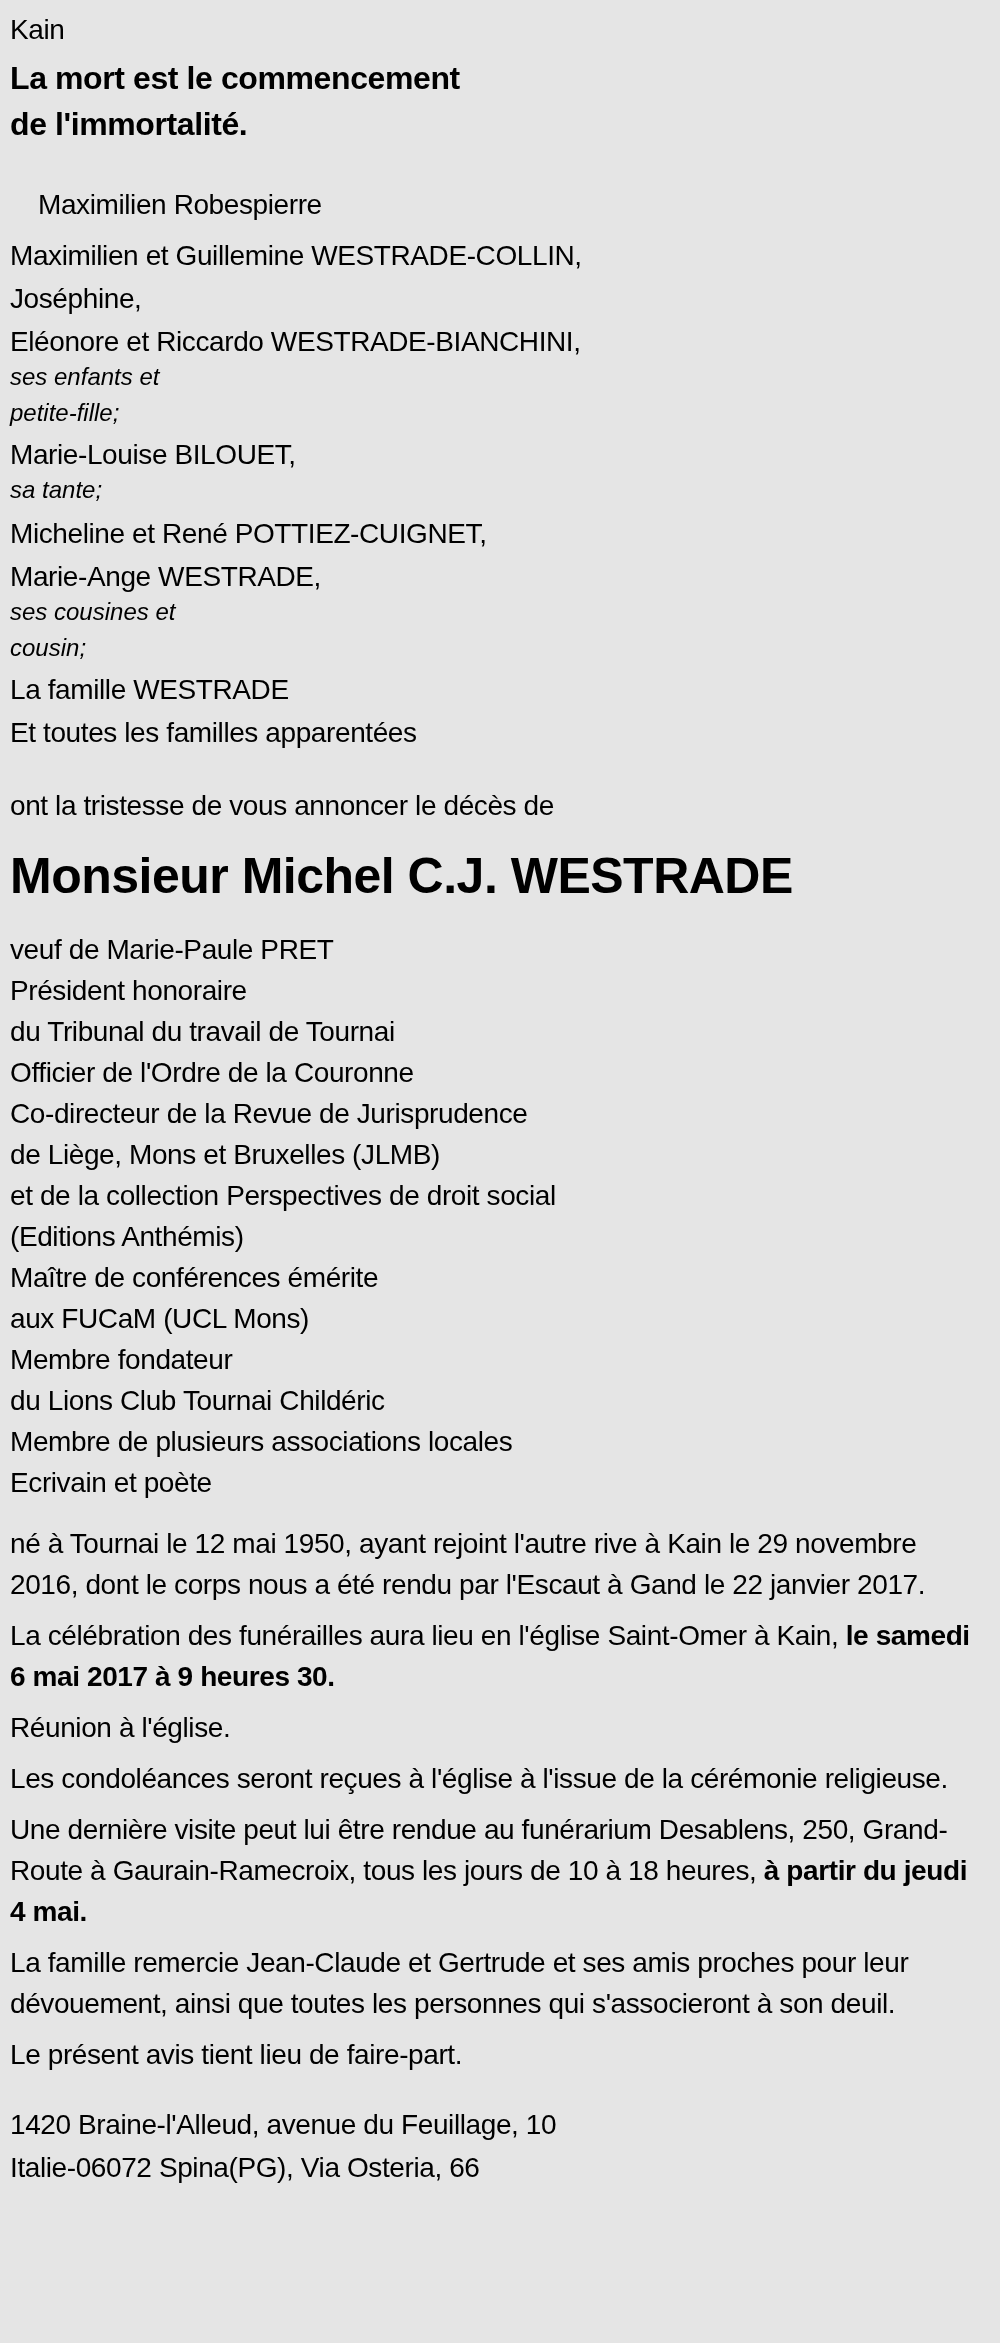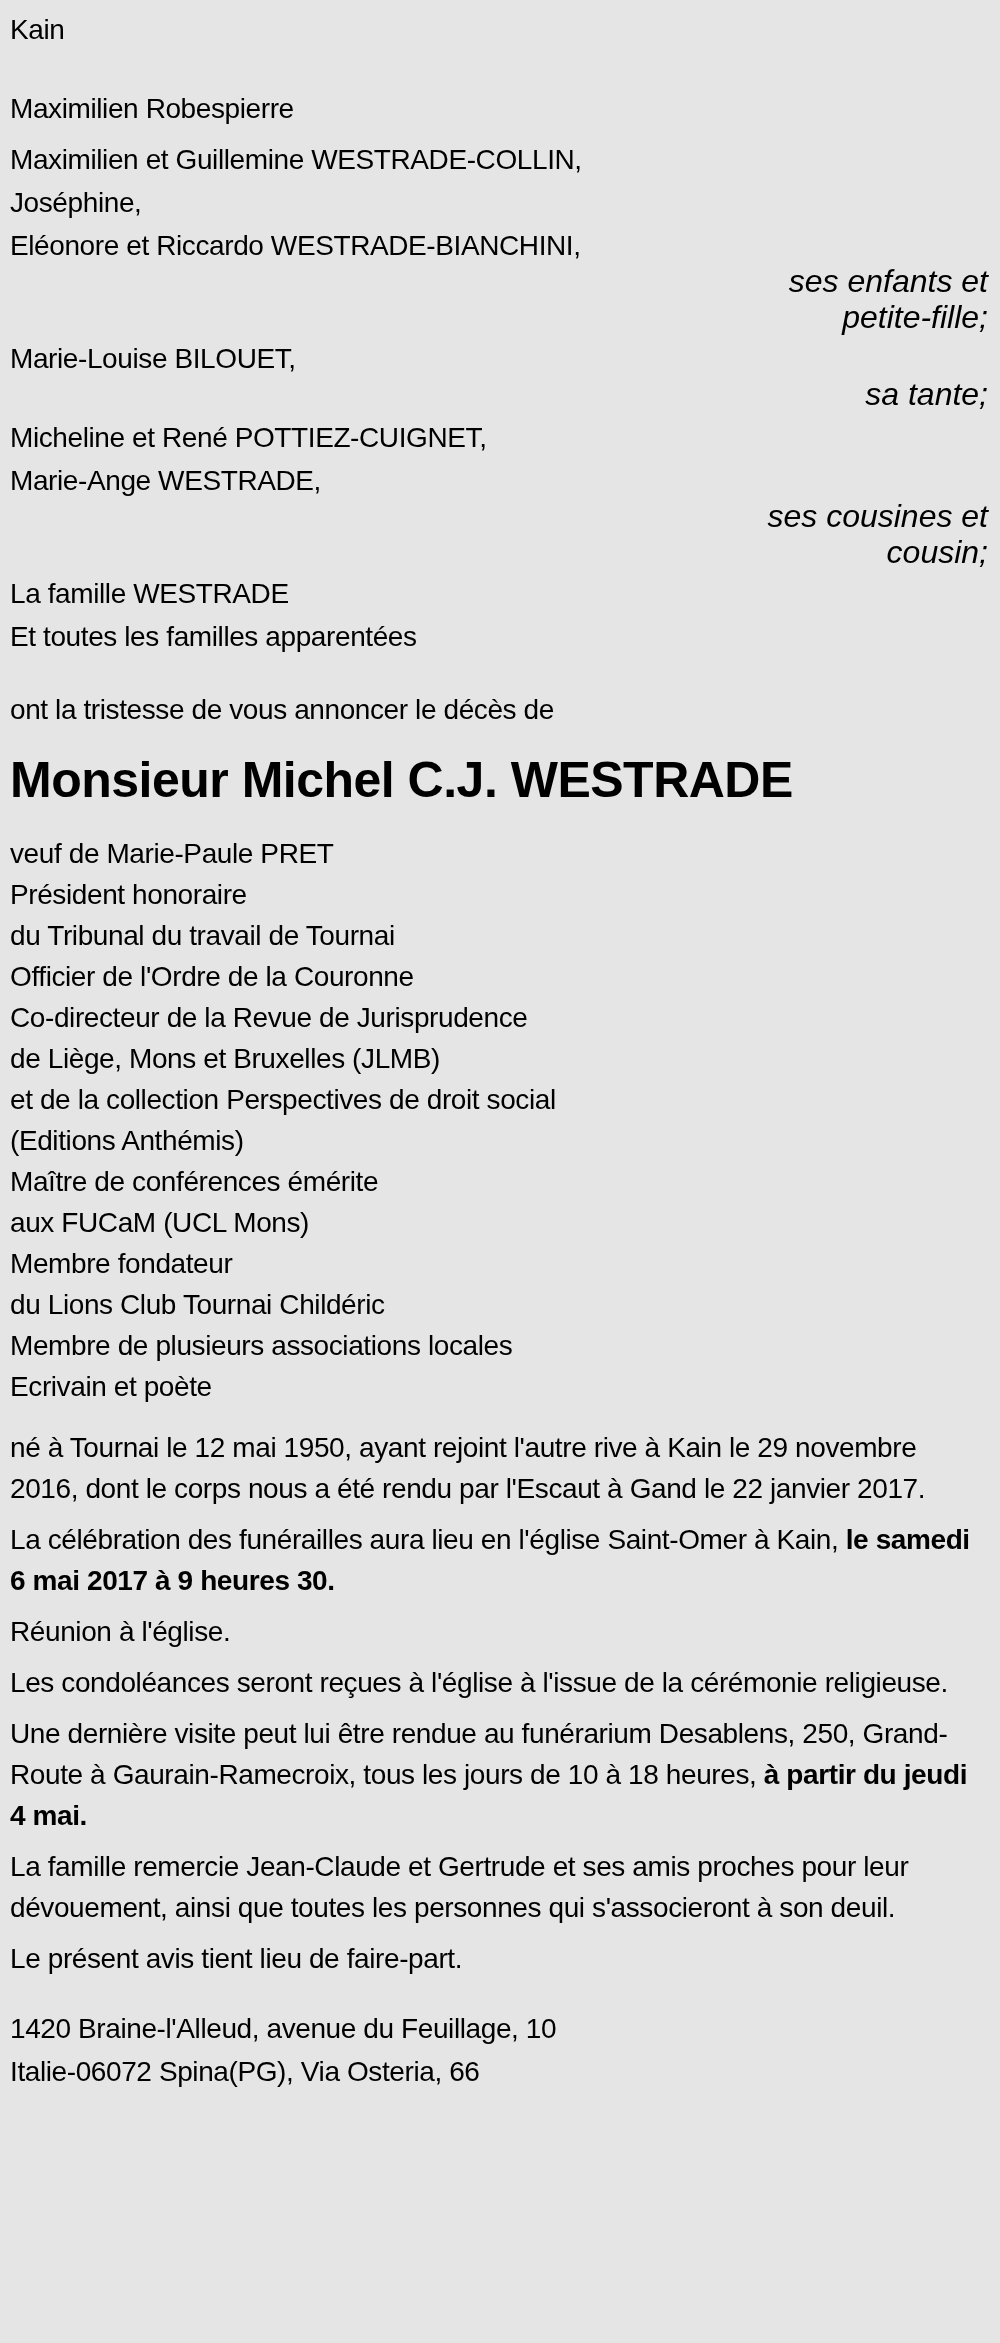--- a/index.html
+++ b/index.html
@@ -25,36 +25,36 @@
     line-height: 43px;
   }
   .epitaph {
     margin-top: 4px;
     font-weight: 700;
     font-size: 32px;
     line-height: 46px;
   }
   .author {
     margin-top: 36px;
+    margin-left: 28px;
   }
   .group {
     margin-top: 8px;
   }
   .group-tight {
     margin-top: 2px;
   }
   .group-mid {
     margin-top: 4px;
   }
   .relation {
     margin-top: -4px;
     margin-bottom: 2px;
-    text-align: right;
     font-style: italic;
-    font-size: 32px;
+    font-size: 24px;
     line-height: 36px;
     letter-spacing: 0;
   }
   .closing {
     margin-top: 2px;
   }
   .intro {
     margin-top: 30px;
   }
   .deceased {
@@ -84,20 +84,24 @@
     margin-top: 28px;
   }
 </style>
 </head>
 <body>
 
 <div class="page">
 
   <div class="place">Kain</div>
 
+  <div class="epitaph">
+    <div>La mort est le commencement</div>
+    <div>de l'immortalité.</div>
+  </div>
 
   <div class="author">Maximilien Robespierre</div>
 
   <div class="group">
     <div>Maximilien et Guillemine WESTRADE-COLLIN,</div>
     <div>Joséphine,</div>
     <div>Eléonore et Riccardo WESTRADE-BIANCHINI,</div>
   </div>
   <div class="relation">
     <div>ses enfants et</div>

